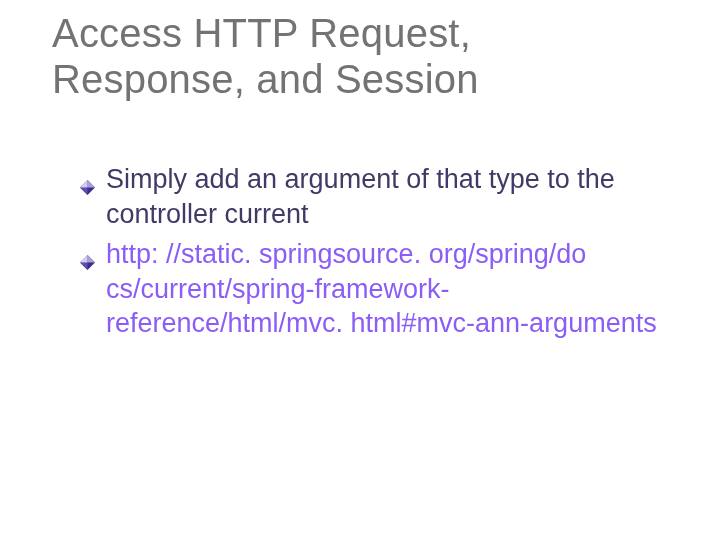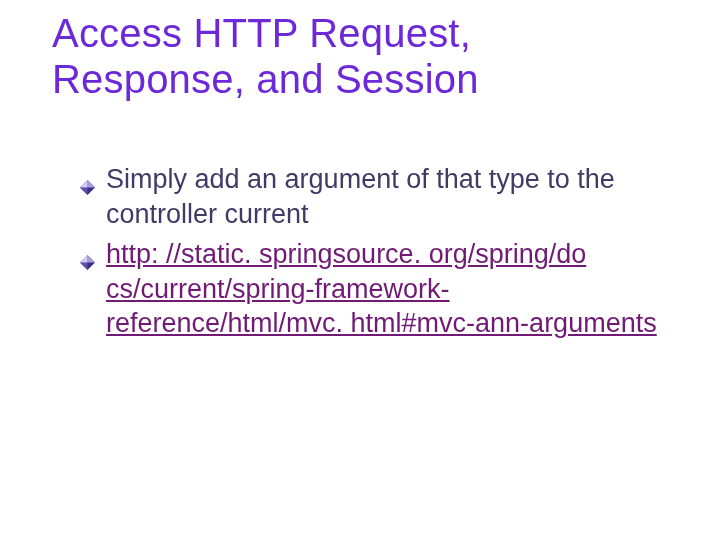--- a/index.html
+++ b/index.html
@@ -9,21 +9,21 @@
     font-family:Verdana,Geneva,sans-serif;
     color:#3a3760;
     box-sizing:border-box;
     padding:10px 52px 0 52px;
     position:relative;
   }
   .title{
     font-size:40px;
     line-height:1.15;
     font-weight:400;
-    color:#6d28d9;
+    color:#737373;
     margin:0 0 60px 0;
     letter-spacing:0.2px;
   }
   .items{
     margin-left:28px;
   }
   .item{
     position:relative;
     font-size:27px;
     line-height:1.28;
@@ -32,22 +32,21 @@
     margin-bottom:6px;
     word-break:break-word;
   }
   .item .bullet{
     position:absolute;
     left:0;
     top:7px;
     width:15px;height:15px;
   }
   .link{
-    text-decoration:underline;
-    color:#701a75;
+    color:#8b5cf6;
   }
 </style>
 </head>
 <body>
 
 <h1 class="title">Access HTTP Request, Response, and Session</h1>
 
 <div class="items">
 
   <div class="item">

